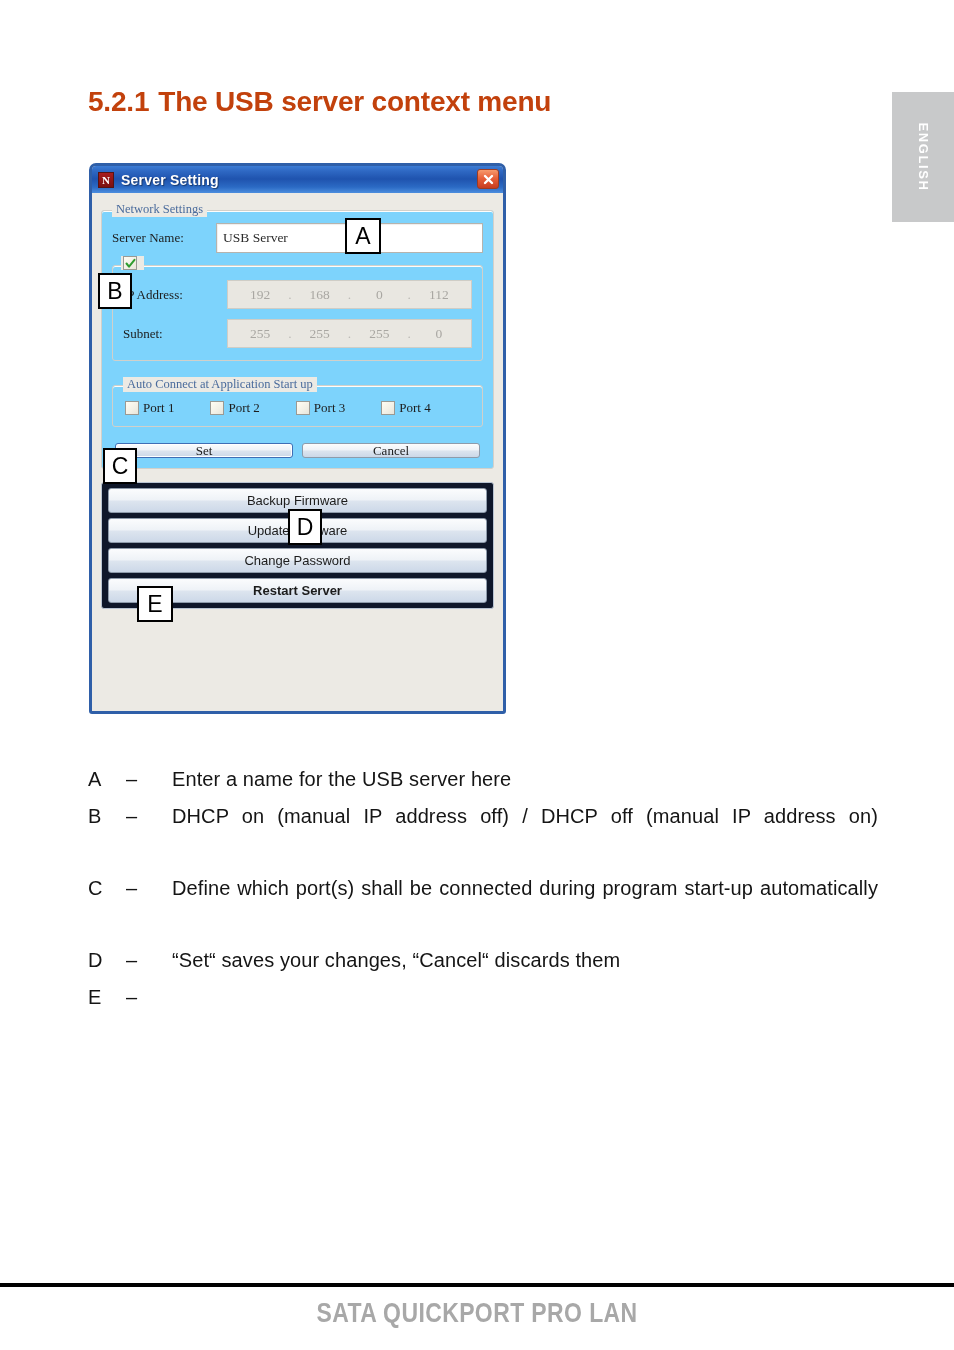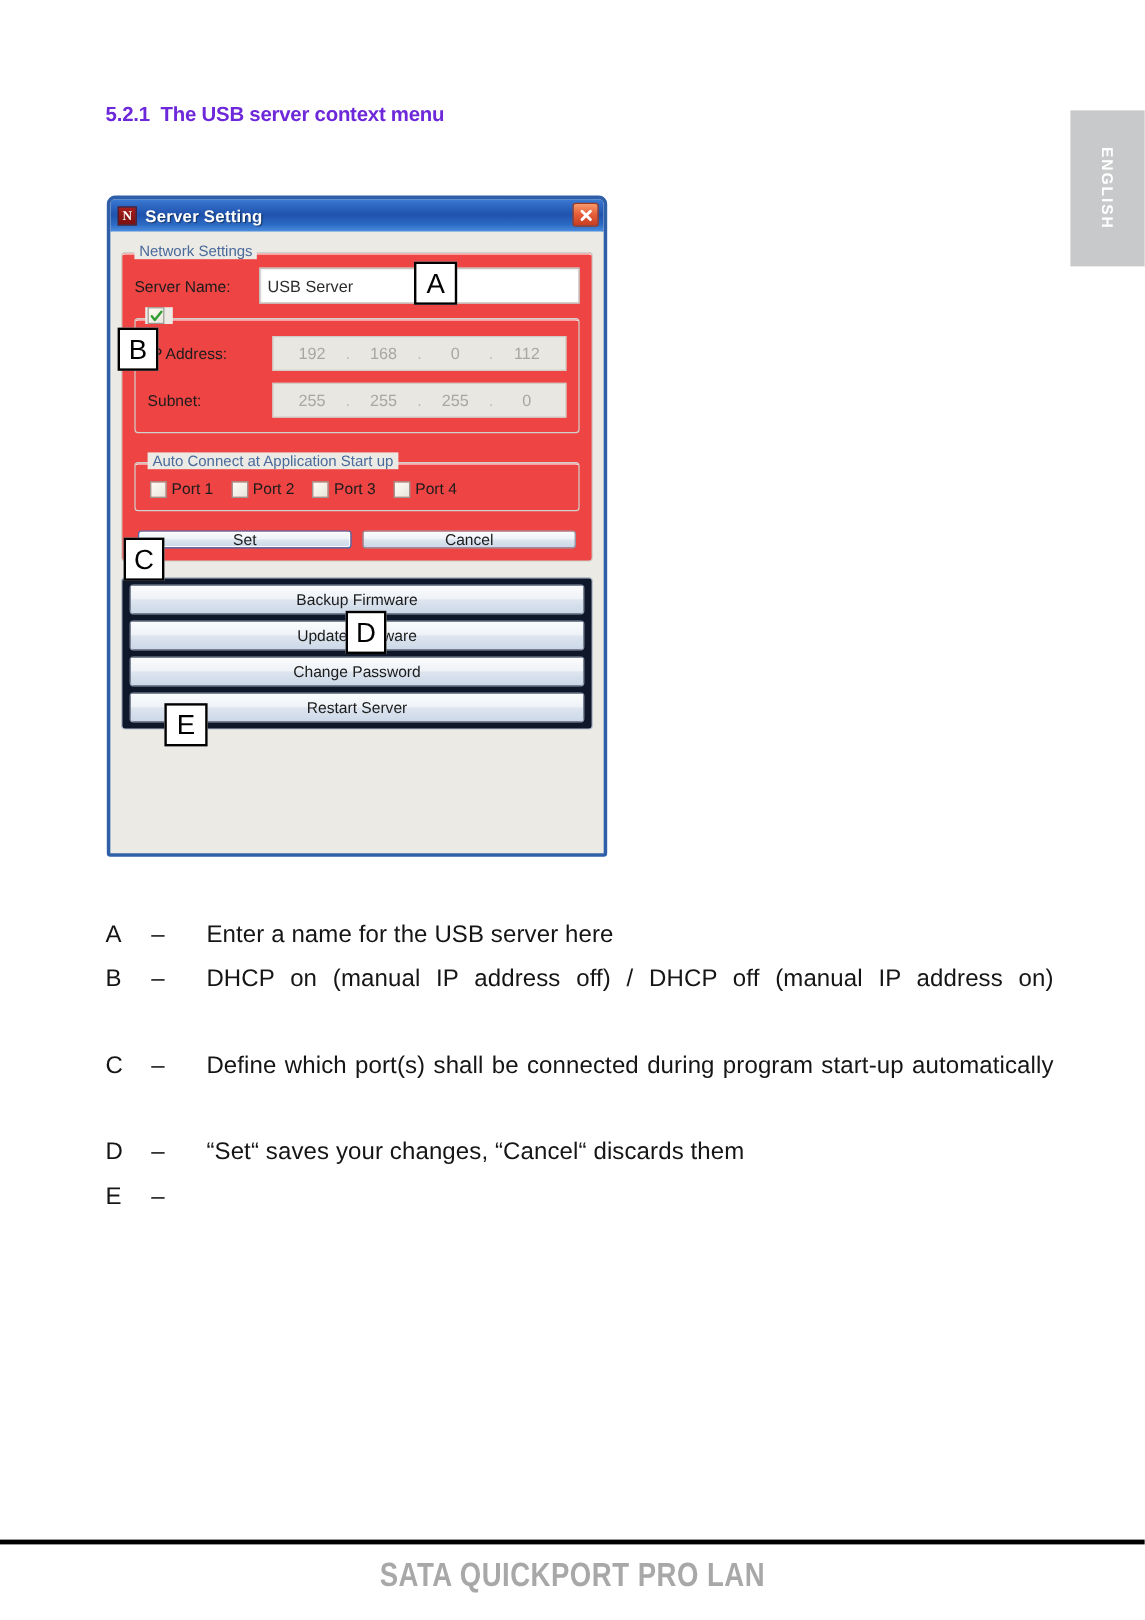--- a/index.html
+++ b/index.html
@@ -35,23 +35,23 @@
     font-weight: bold;
     letter-spacing: 1.6px;
     font-family: "Liberation Sans", sans-serif;
   }
 
   
   .heading {
     position: absolute;
     left: 88px;
     top: 86px;
-    font-size: 17px;
+    font-size: 28px;
     font-weight: bold;
-    color: #6d28d9;
+    color: #c2410c;
     letter-spacing: -0.2px;
     white-space: nowrap;
   }
   .heading .num { margin-right: 9px; }
 
   
   .dialog {
     position: absolute;
     left: 89px;
     top: 163px;
@@ -112,22 +112,23 @@
     height: calc(100% - 27px);
     box-sizing: border-box;
     background: #eceae4;
   }
 
   
   .group {
     position: relative;
     border: 1px solid #d2d0ca;
     border-radius: 3px;
-    background: #ef4444;
+    background: #7dd3fc;
     box-shadow: 0 1px 0 #fdfdfb inset;
+    font-family: Liberation Serif, serif;
   }
   .group > .group-label {
     position: absolute;
     top: -9px;
     left: 10px;
     background: #eceae4;
     padding: 0 4px;
     font-size: 12.5px;
     color: #4a6b9c;
     white-space: nowrap;
@@ -231,21 +232,21 @@
   }
 
   
   .group-auto {
     margin-top: 24px;
     padding: 14px 10px 10px 12px;
   }
   .ports {
     display: flex;
     align-items: center;
-    gap: 15px;
+    gap: 36px;
   }
   .port-item {
     display: flex;
     align-items: center;
     gap: 4px;
   }
   .port-item .cb-label { font-size: 13px; }
 
   
   .action-row {
@@ -288,21 +289,21 @@
     margin-bottom: 5px;
     border: 1px solid #8e9bab;
     border-radius: 3px;
     background: linear-gradient(to bottom, #fbfcfd 0%, #eef2f7 48%, #dde5ef 52%, #ccd8e8 100%);
     font-size: 13px;
     color: #1c1c1c;
     display: flex;
     align-items: center;
     justify-content: center;
   }
-  .fw-btn:last-child { margin-bottom: 0; }
+  .fw-btn:last-child { margin-bottom: 0; font-weight: bold; }
 
   
   .callout {
     position: absolute;
     background: #ffffff;
     border: 2px solid #000000;
     color: #000000;
     font-size: 23px;
     font-weight: 400;
     display: flex;

